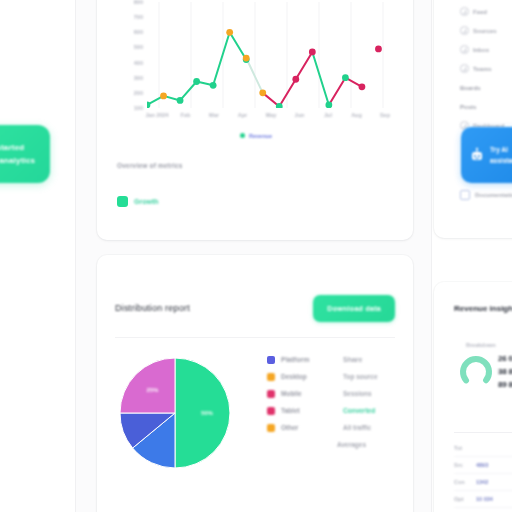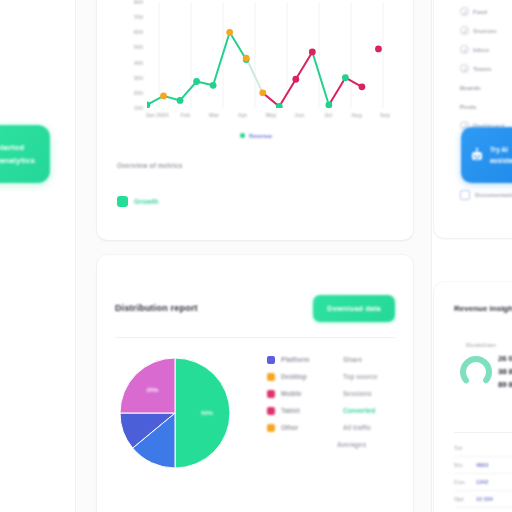--- a/index.html
+++ b/index.html
@@ -57,21 +57,21 @@
   .legend-row .sw{display:inline-block;width:5px;height:5px;border-radius:50%;background:#21d18c;vertical-align:middle;margin-right:4px;}
   .legend-row .tx{display:inline-block;font-size:5.5px;color:#6f7ce0;font-weight:700;vertical-align:middle;}
 
   .chart-sub{position:absolute;left:20px;top:180px;font-size:6.5px;color:#9b9da8;font-weight:700;letter-spacing:.2px;}
   .chart-footlegend{position:absolute;left:20px;top:214px;display:flex;align-items:center;gap:6px;}
   .chart-footlegend .sw{width:11px;height:11px;border-radius:3px;background:#25dd96;}
   .chart-footlegend .tx{font-size:7px;color:#3fd2a2;font-weight:700;}
 
   
   .pie-head{position:absolute;left:18px;top:40px;right:18px;height:34px;}
-  .pie-title{position:absolute;left:0;top:8px;font-size:9px;color:#2b2f3a;font-weight:700;letter-spacing:.2px;}
+  .pie-title{position:absolute;left:0;top:8px;font-size:9px;color:#2b2f3a;font-weight:400;letter-spacing:.2px;}
   .pie-btn{
     position:absolute;right:0;top:0;height:27px;min-width:74px;padding:0 14px;
     background:linear-gradient(135deg,#2fe2a1 0%,#26d897 100%);
     border:none;border-radius:7px;color:#ffffff;font-size:7px;font-weight:700;
     font-family:"Liberation Sans", sans-serif;letter-spacing:.3px;cursor:pointer;
     box-shadow:0 1px 4px rgba(40,215,155,.3);
   }
   .pie-divider{position:absolute;left:18px;right:18px;top:82px;height:1px;background:#f2f2f4;}
 
   .pie-wrap{position:absolute;left:18px;top:98px;width:120px;height:120px;}

